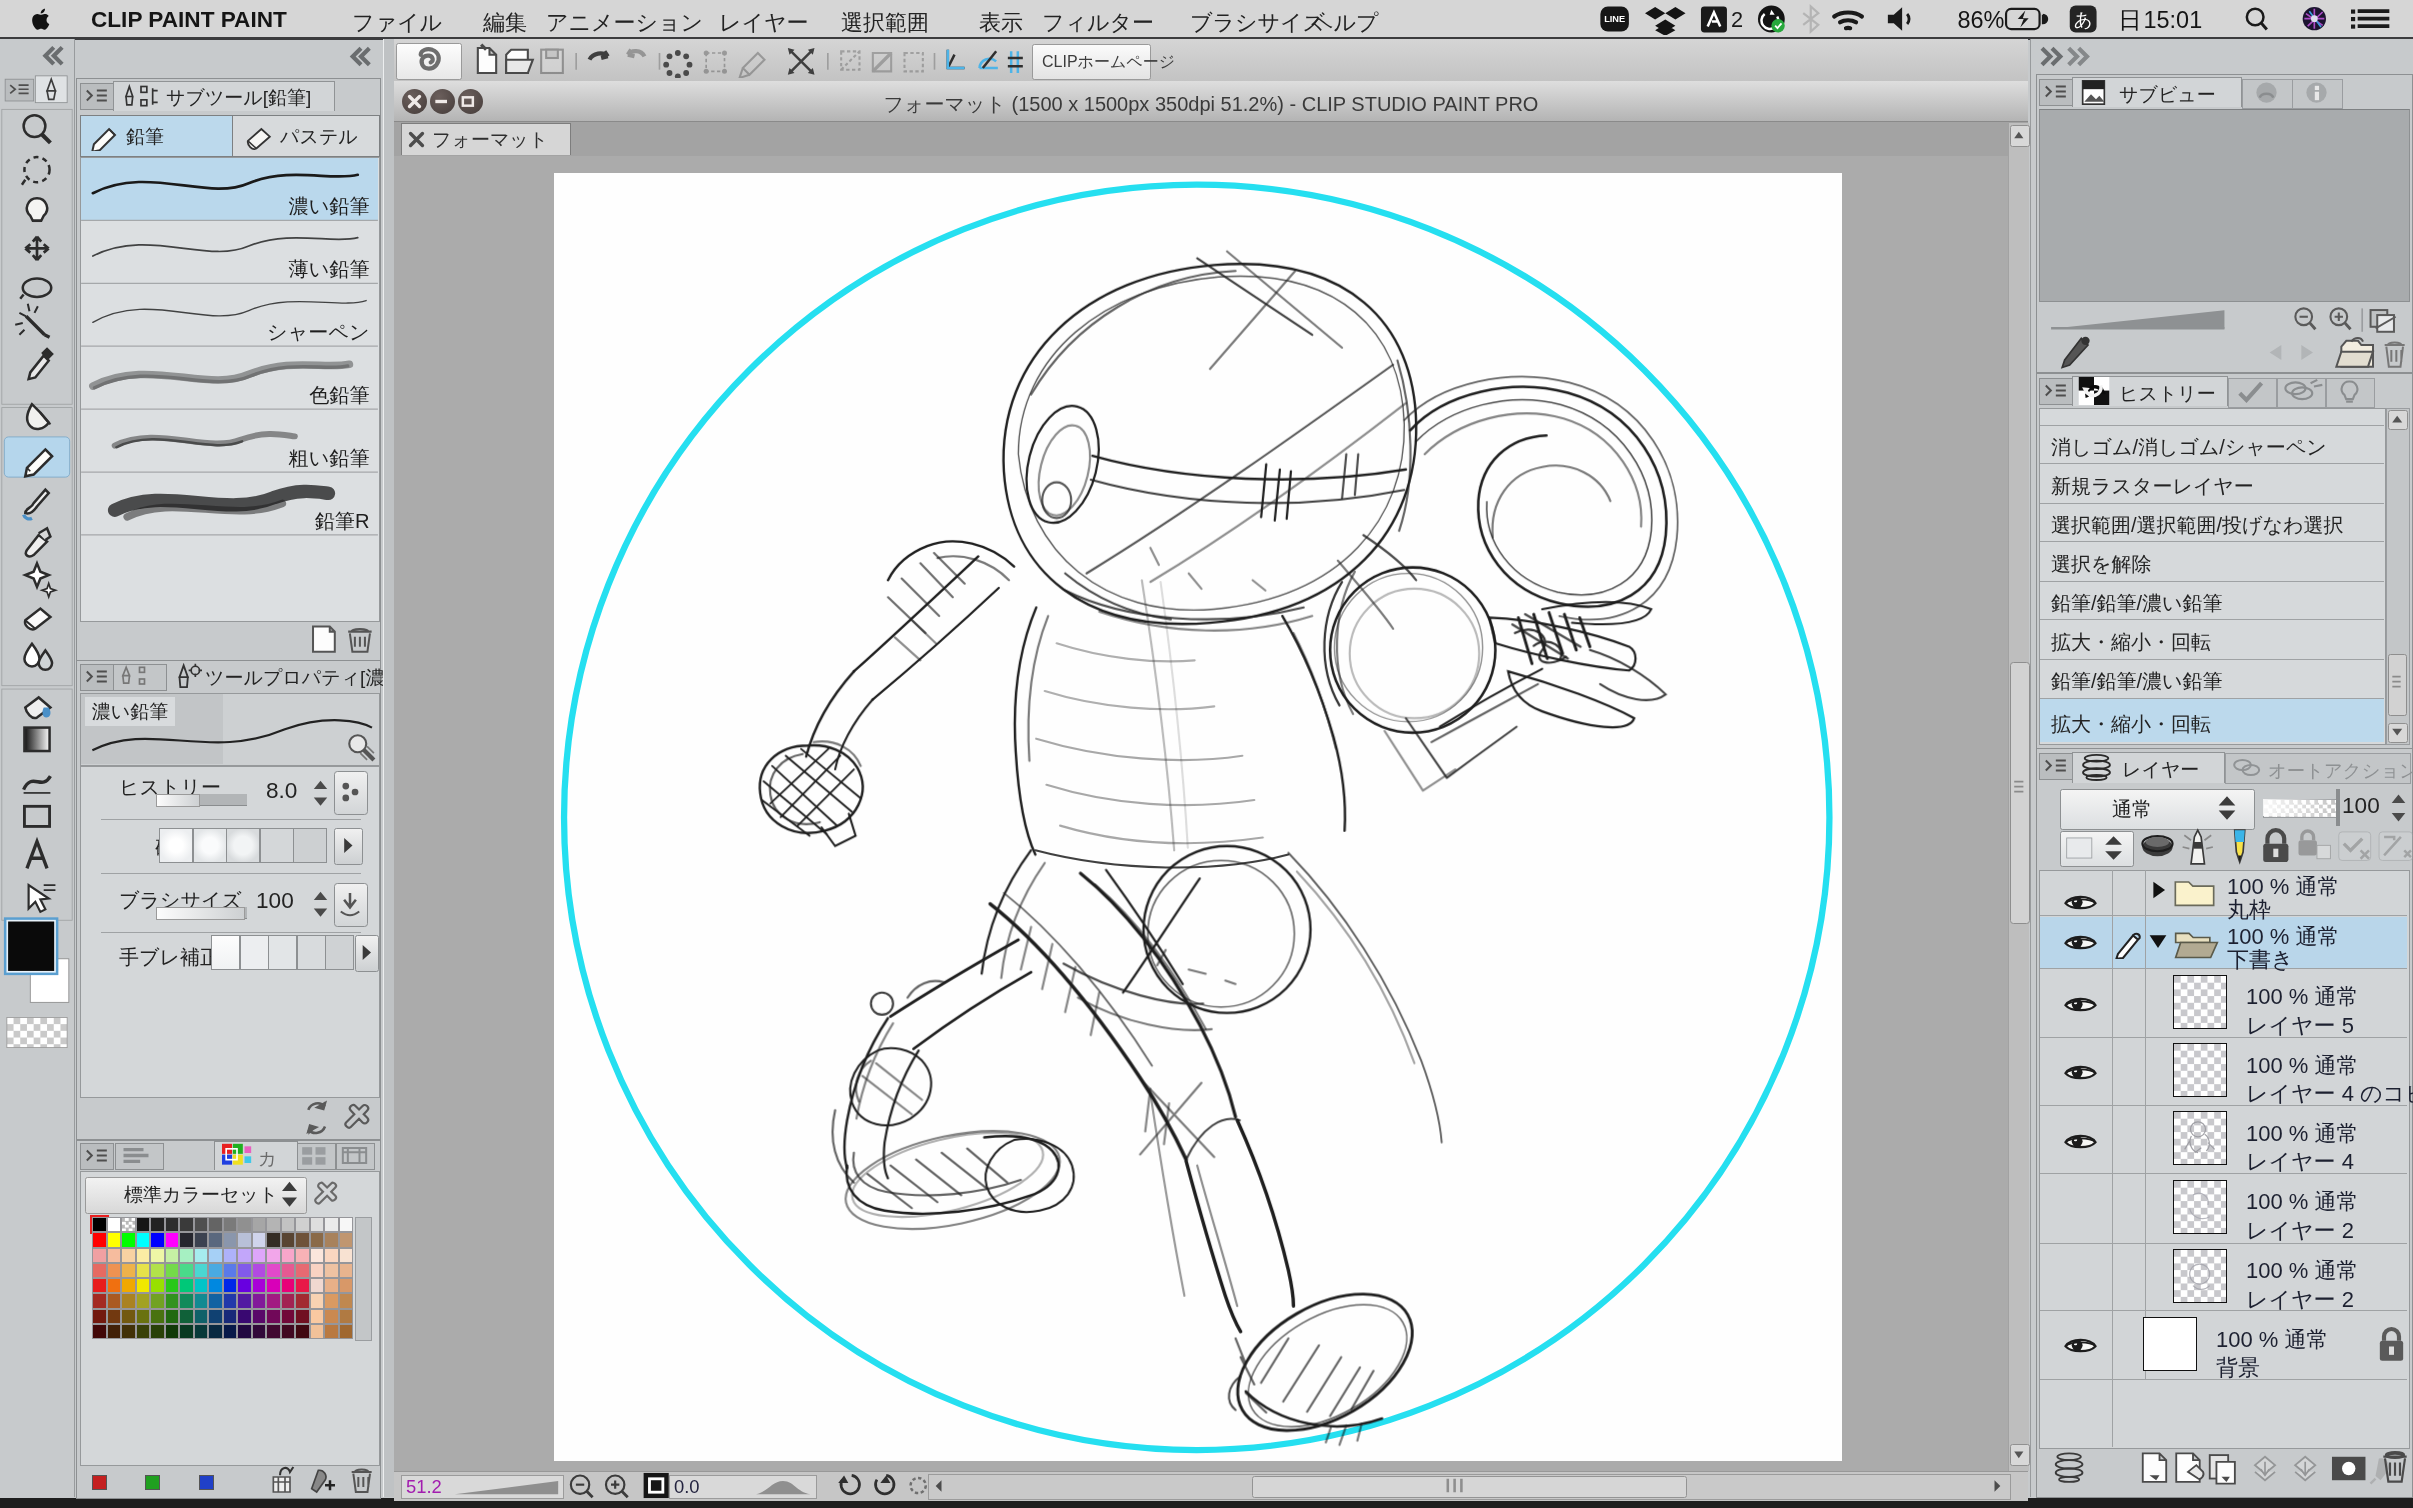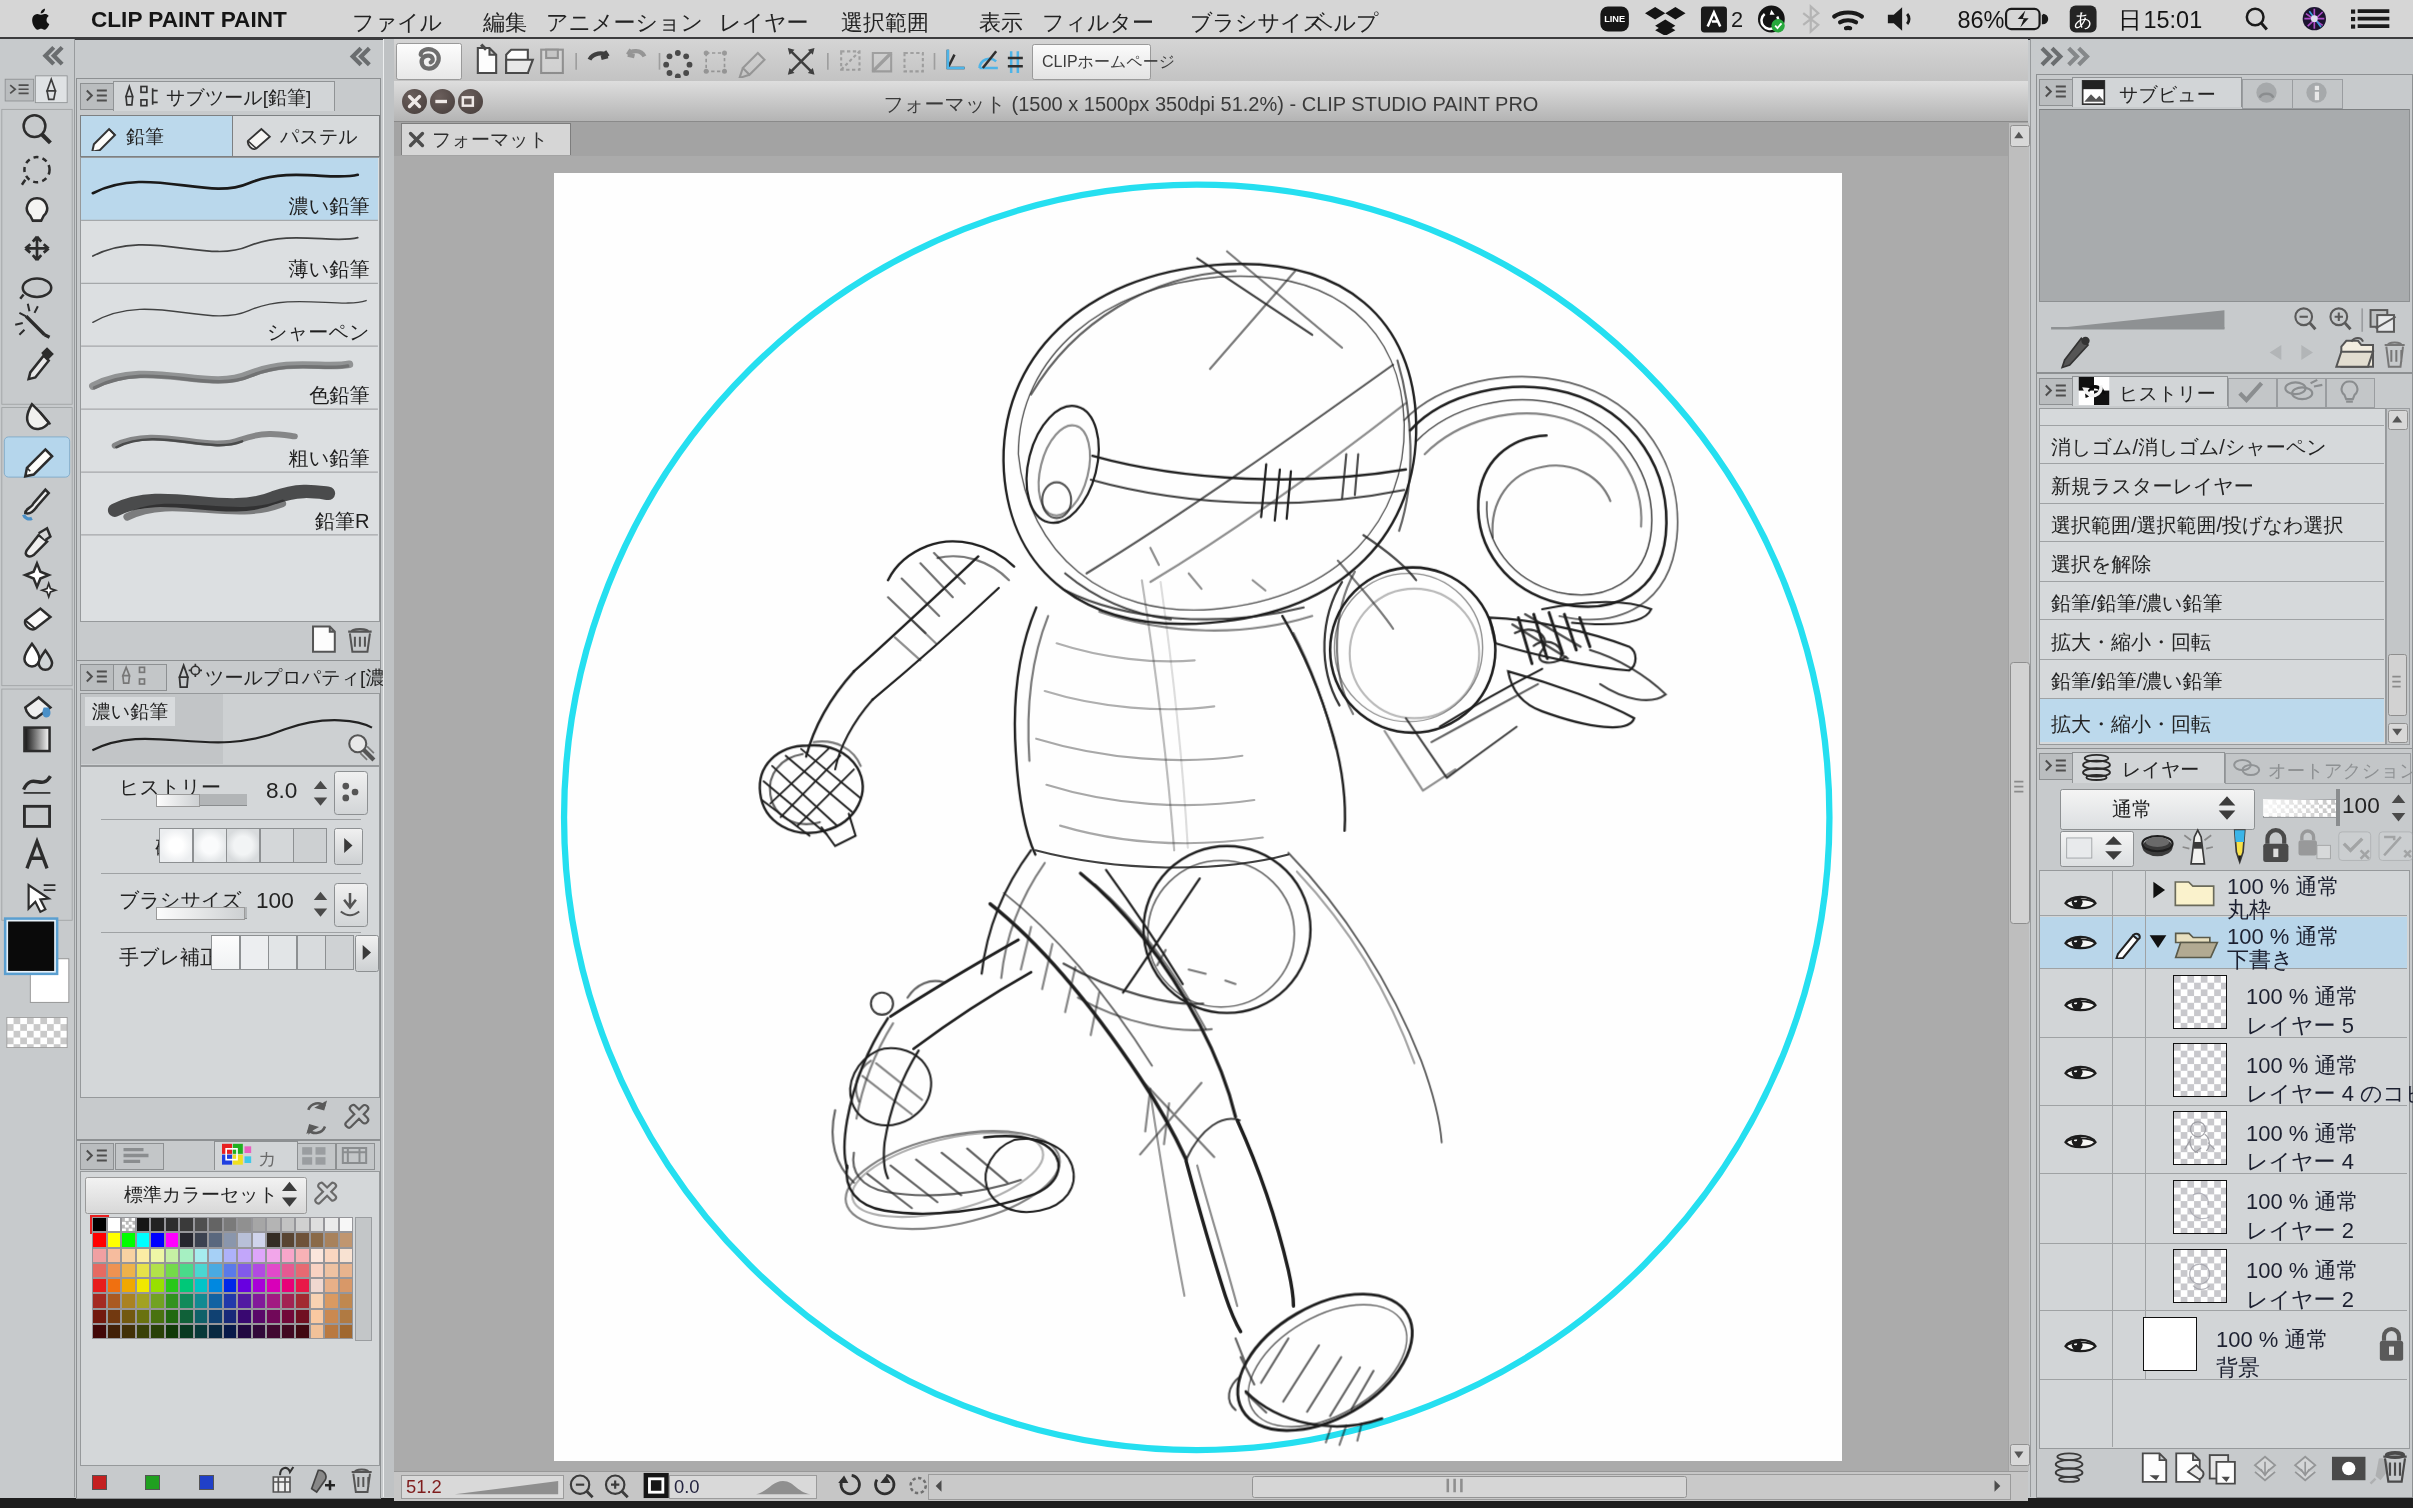--- a/index.html
+++ b/index.html
@@ -618,21 +618,21 @@
 <svg class="icon" style="left:2010px;top:1444px;" width="17.6" height="20" viewBox="0 0 21 24">
     <path d="M10.5 17 L16 9 L5 9 Z" fill="#555"></path>
   </svg>
 <div class="abs" style="left:2010px;top:662px;width:17.6px;height:260px;background:#d2d2d2;border:0.8px solid #8e8e8e;border-radius:3.4px;"></div>
 <svg class="icon" style="left:2010px;top:775px;" width="17.6" height="25" viewBox="0 0 21 30">
     <path d="M5 8 H16 M5 14 H16 M5 20 H16" stroke="#8a8a8a" stroke-width="2"></path>
   </svg>
 
 <div class="abs" style="left:394px;top:1471px;width:1634px;height:29px;background:#c6c6c6;border-top:1.7px solid #989898;"></div>
 <div class="abs" style="left:401px;top:1475px;width:161px;height:22px;background:#d9d9d9;border:0.8px solid #9b9b9b;"></div>
-<div class="txt" style="left:406px;top:1476px;font-size:18.4px;color:#7f1d1d;">51.2</div>
+<div class="txt" style="left:406px;top:1476px;font-size:18.4px;color:#a21caf;">51.2</div>
 <svg class="icon" style="left:453px;top:1476px;" width="107" height="20" viewBox="0 0 128 24">
     <path d="M2 22 L126 6 L126 22 Z" fill="#8f8f8f"></path>
   </svg>
 <svg class="icon" style="left:565px;top:1472px;" width="184" height="27" viewBox="0 0 220 32">
  <circle cx="18" cy="15" r="11" fill="none" stroke="#3b3b3b" stroke-width="2.6"></circle>
     <path d="M26 23 L33 30" stroke="#3b3b3b" stroke-width="3.4"></path>
     <path d="M13 15 H23" stroke="#3b3b3b" stroke-width="2.6"></path>
  <circle cx="60" cy="15" r="11" fill="none" stroke="#3b3b3b" stroke-width="2.6"></circle>
     <path d="M68 23 L75 30" stroke="#3b3b3b" stroke-width="3.4"></path>
     <path d="M55 15 H65 M60 10 V20" stroke="#3b3b3b" stroke-width="2.6"></path>

